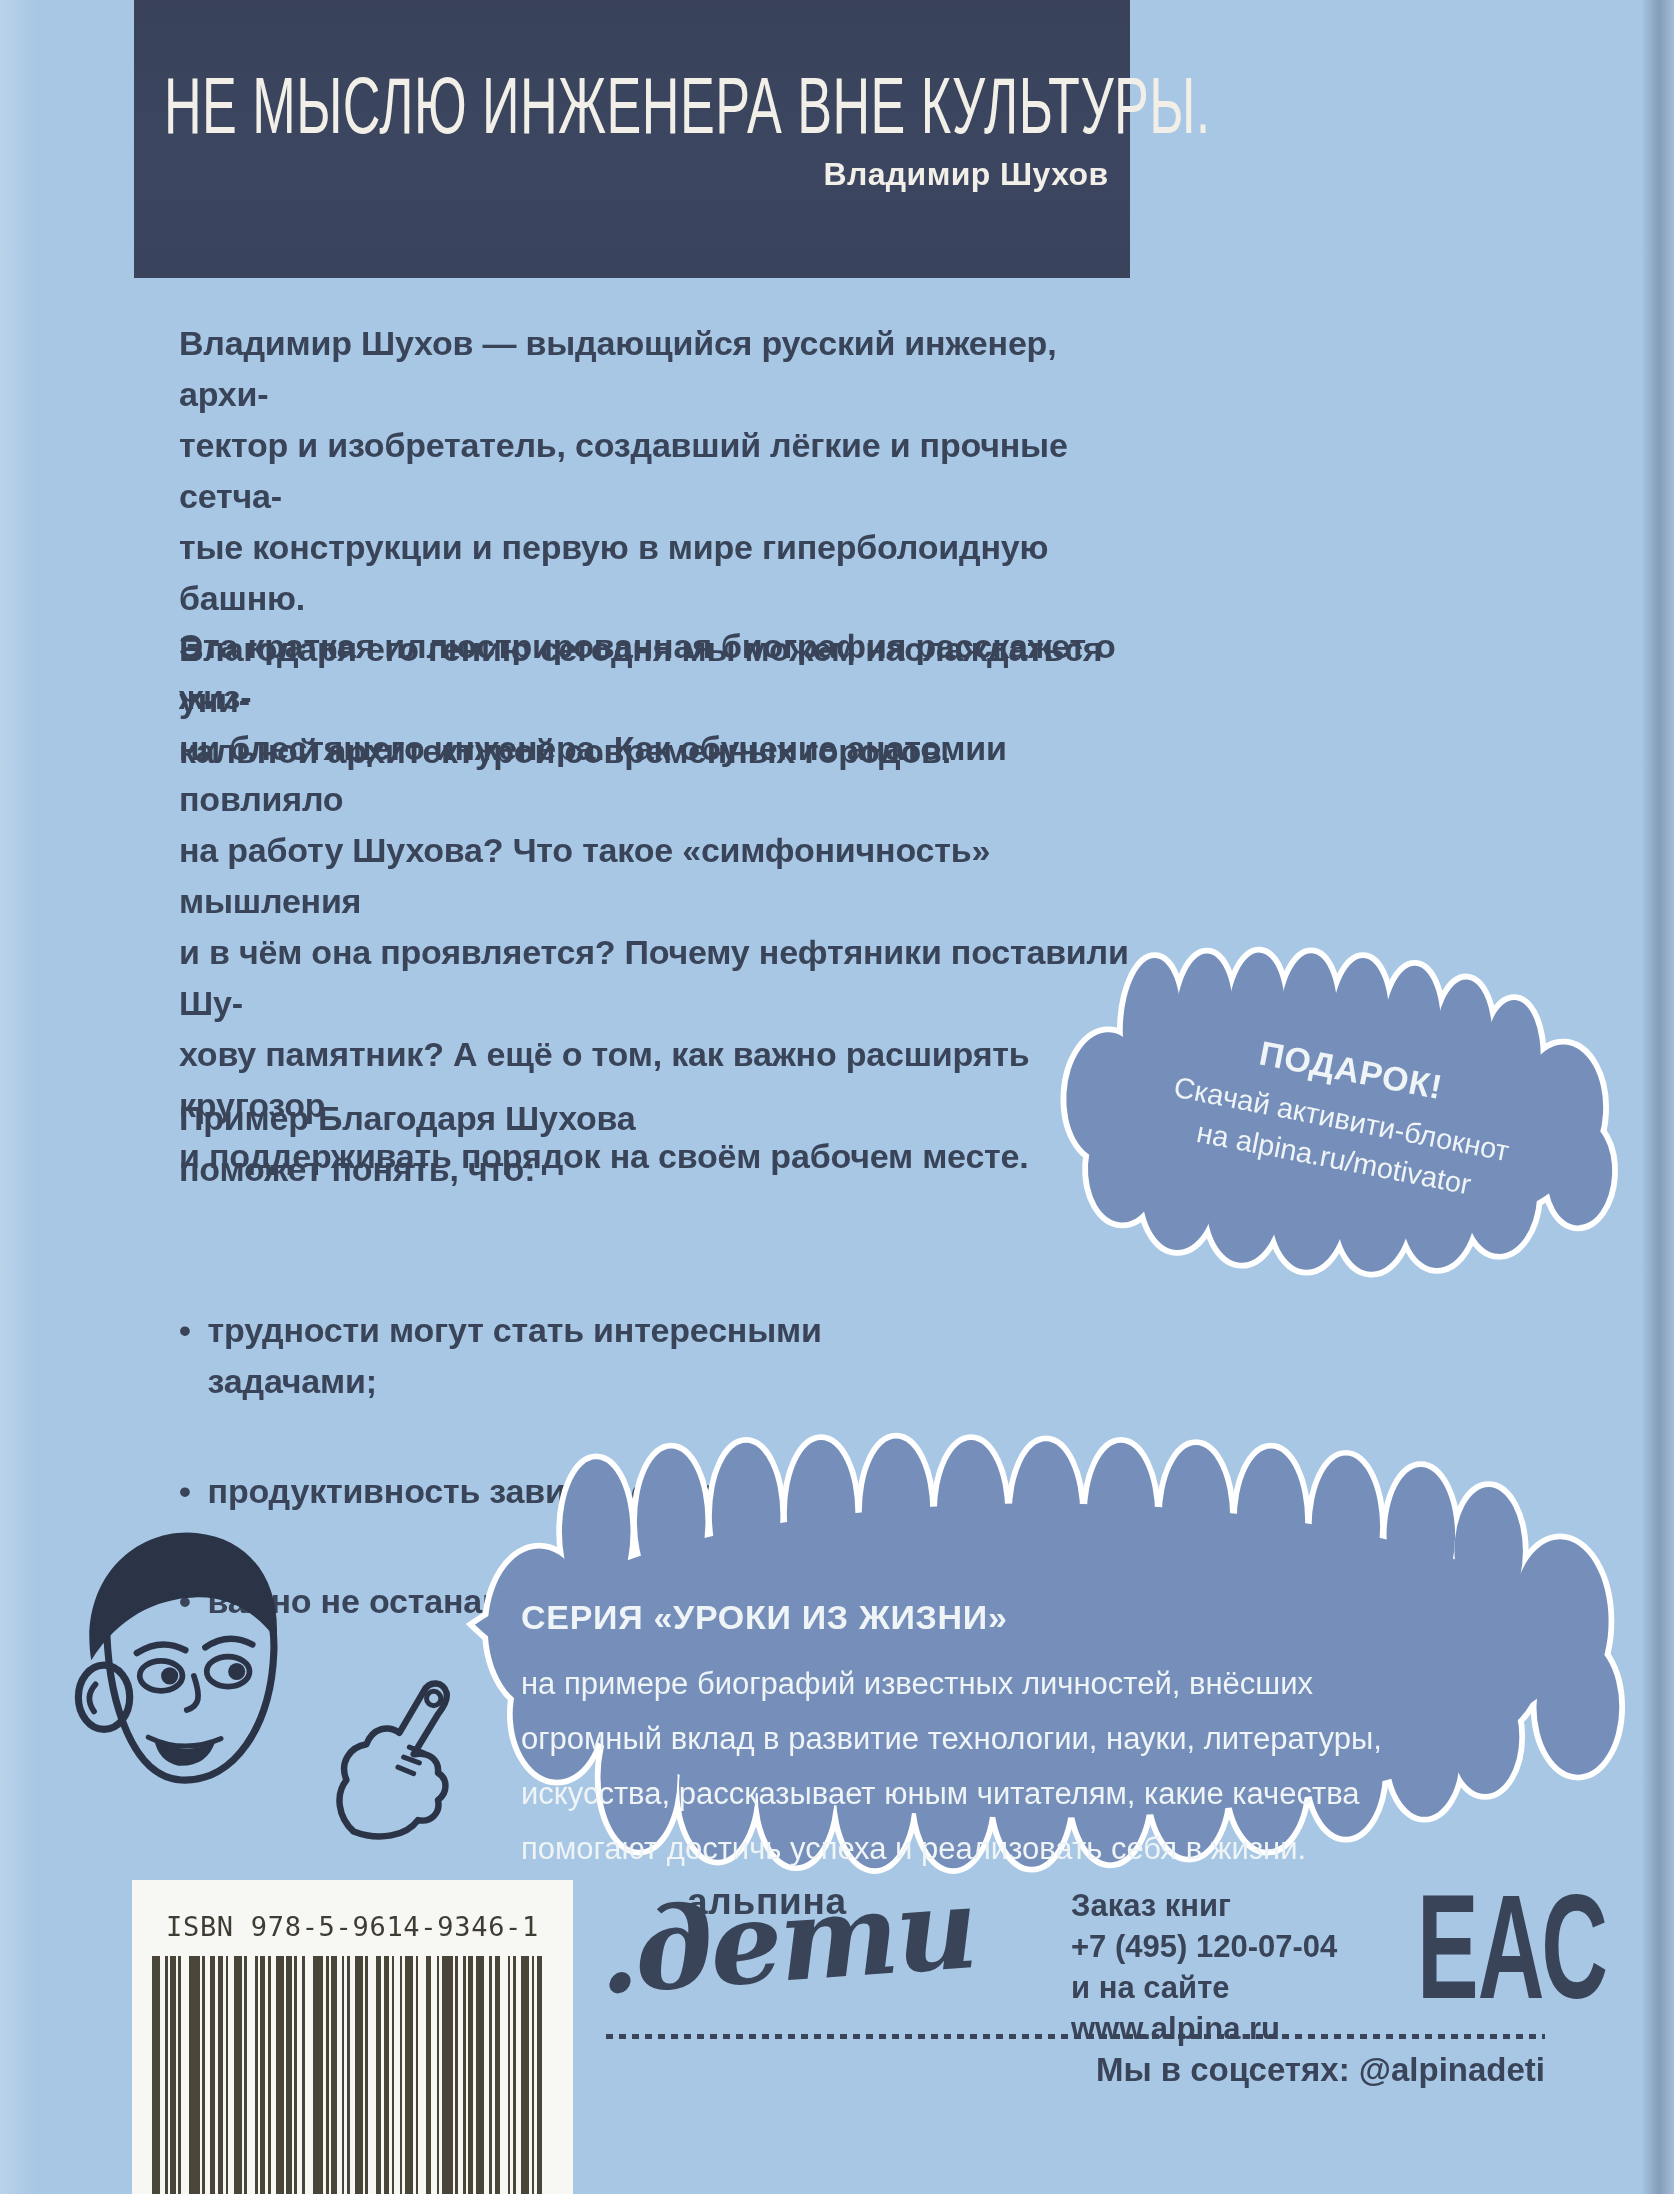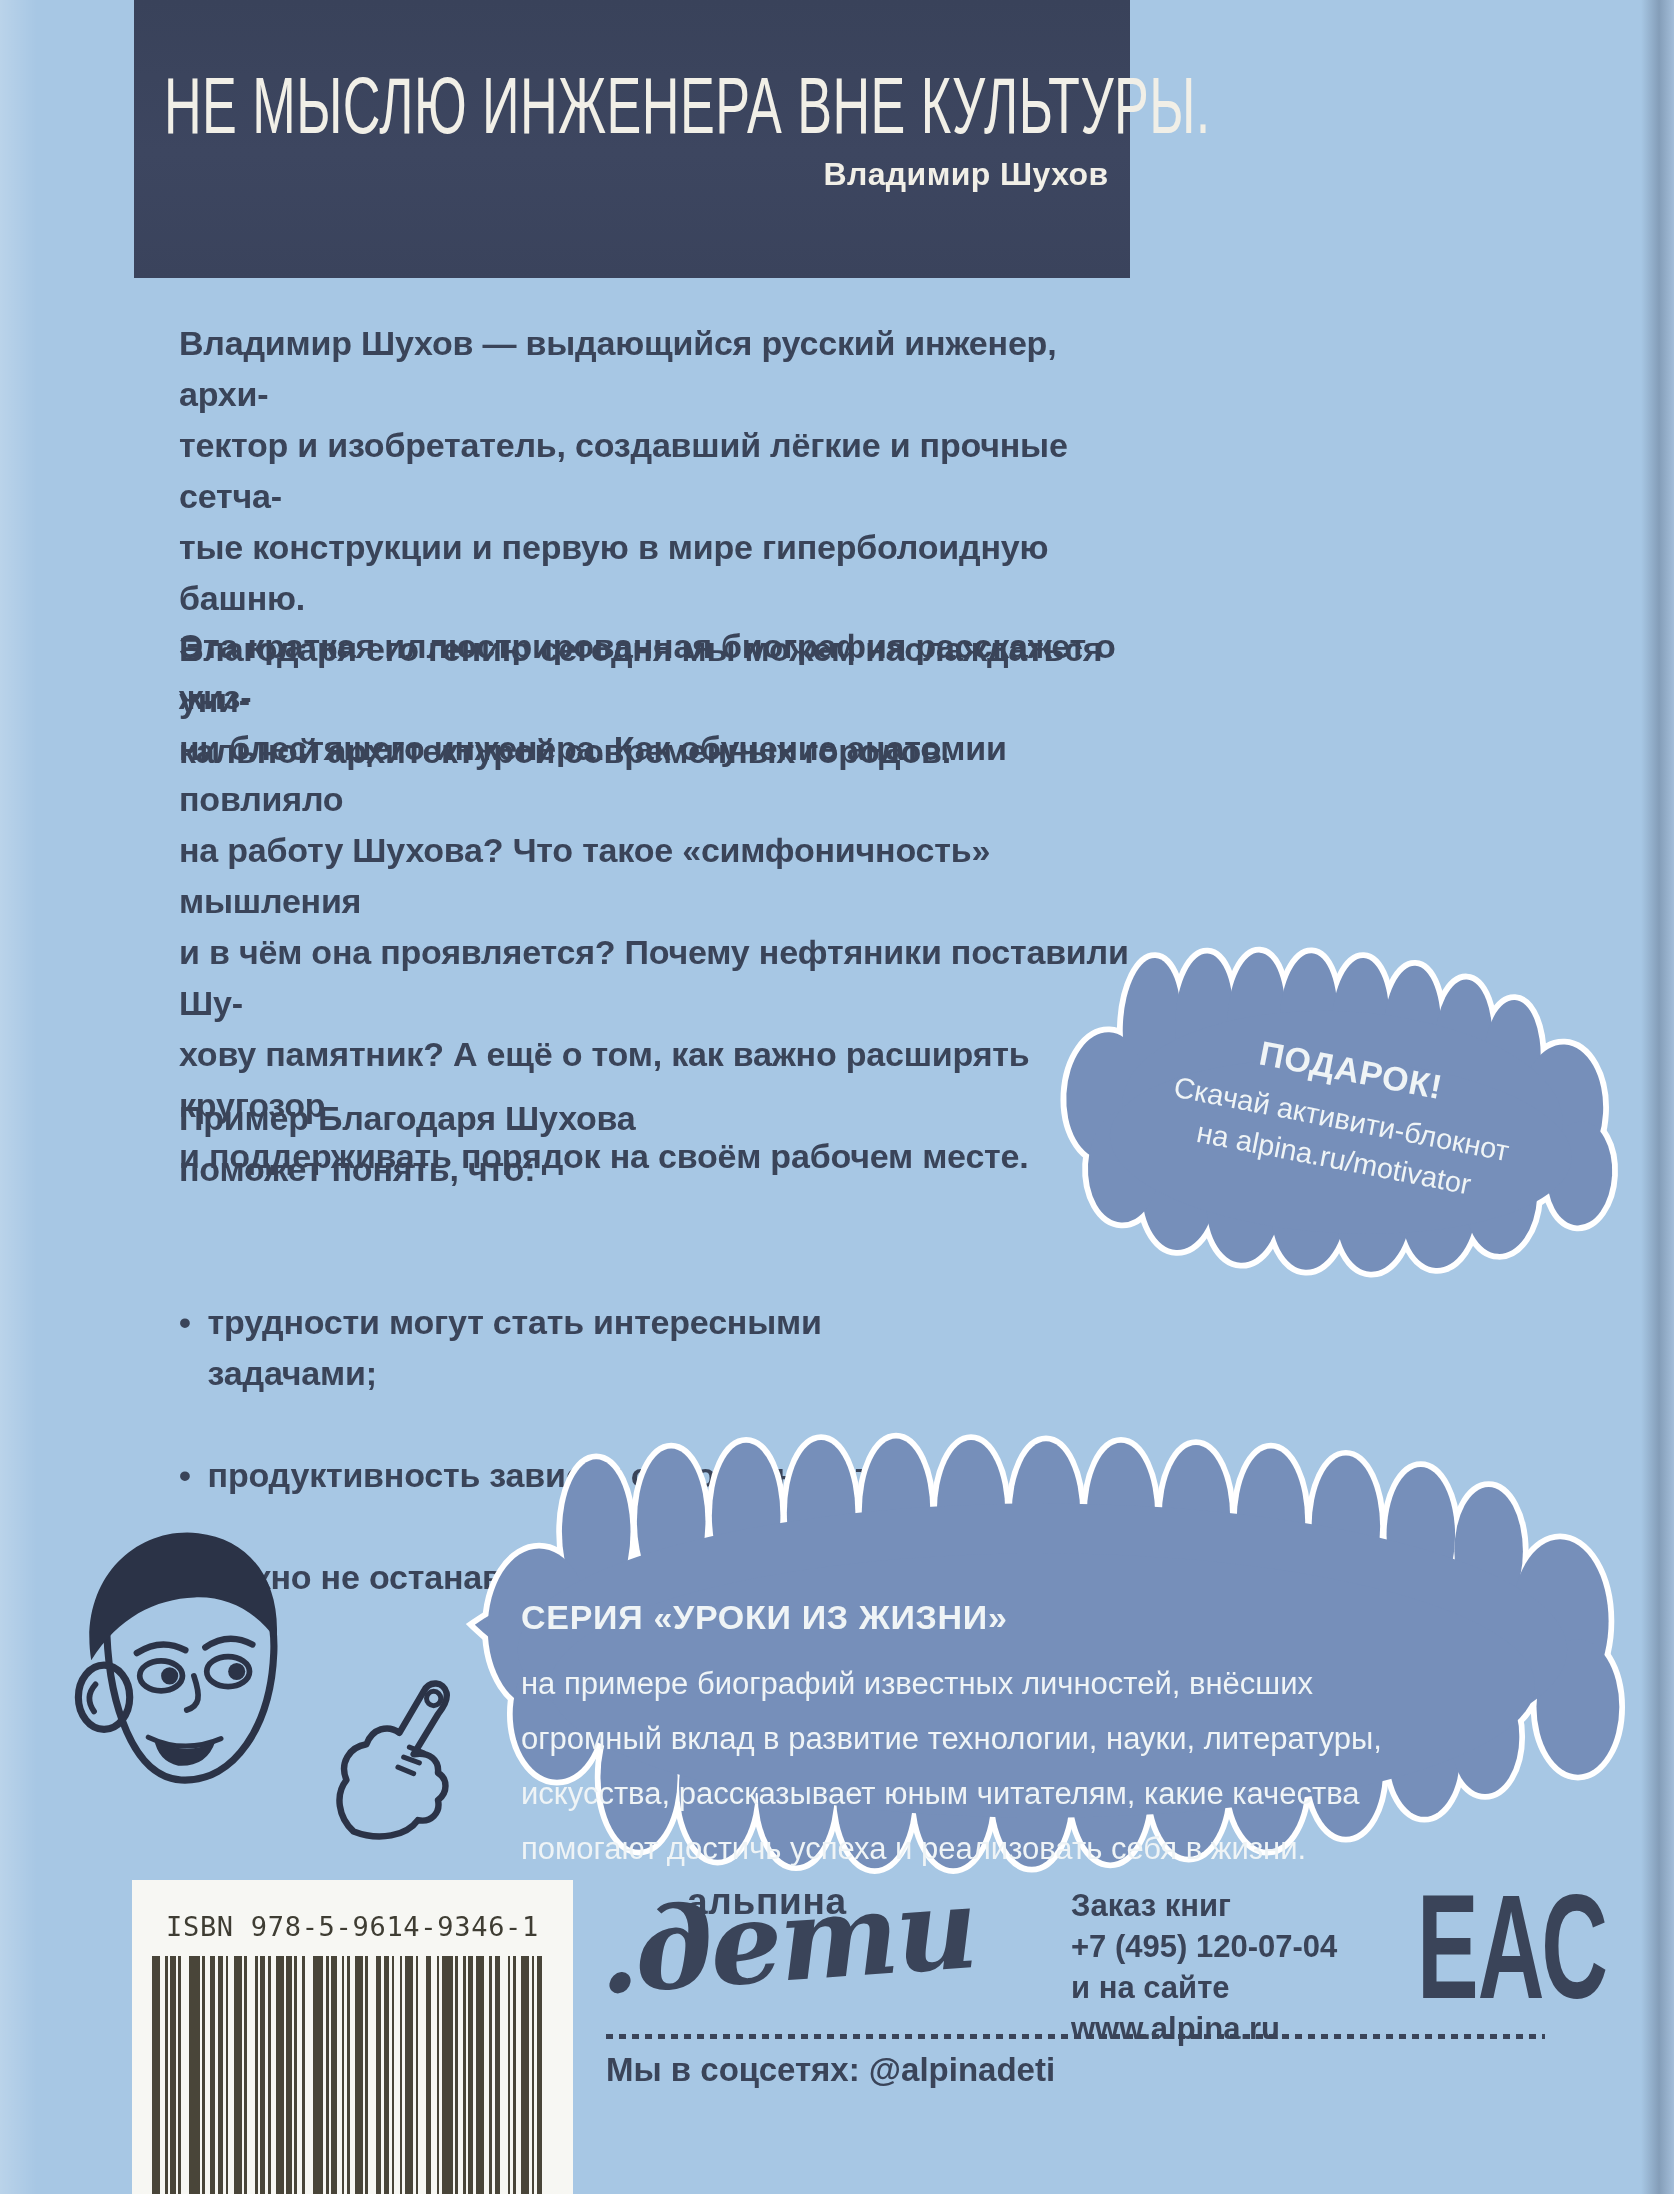--- a/index.html
+++ b/index.html
@@ -16,21 +16,21 @@
               font-size:79px;font-weight:400;color:var(--offwhite);
               transform:scaleX(.66);transform-origin:left top;letter-spacing:0.7px;}
   .quote-attr{position:absolute;right:21.4px;top:156px;font-size:32px;font-weight:700;
               color:var(--offwhite);letter-spacing:0.4px;text-align:center;}
   
   .copy{position:absolute;left:179px;width:950px;font-size:34px;font-weight:700;
         line-height:51px;white-space:pre-line;letter-spacing:-0.2px;}
   .p1{top:318px;} .p2{top:621px;} 
   .example{top:1042px;width:971px;}
   .bullets{list-style:none;margin:0;padding:0;}
-  .bullets li{position:relative;padding-left:28.6px;white-space:pre-line;}
+  .bullets li{position:relative;padding-left:28.6px;white-space:pre-line;margin-top:8px;}
   .bullets li::before{content:"•";position:absolute;left:0;top:0;}
   
   .cloud{position:absolute;}
   .cloud svg{position:absolute;left:0;top:0;width:100%;height:100%;overflow:visible;}
   use.cloud-outline{fill:#fff;stroke:#fff;stroke-width:16px;}
   use.cloud-fill{fill:var(--cloud);}
   .gift-cloud{left:1039px;top:925px;width:607px;height:378px;transform:rotate(3deg);}
   .gift-text{position:absolute;inset:0;display:flex;flex-direction:column;align-items:center;
              justify-content:center;transform:rotate(8deg);color:var(--cloudtext);text-align:center;}
   .gift-title{font-size:34px;font-weight:700;letter-spacing:0.7px;margin-bottom:10px;}
@@ -54,21 +54,21 @@
                font-style:italic;font-weight:700;font-size:113px;transform:rotate(-4deg);
                transform-origin:left bottom;letter-spacing:-2.9px;}
   .order{position:absolute;left:1071px;top:1885px;font-size:31px;font-weight:700;
          line-height:41px;white-space:pre-line;}
   .eac{position:absolute;left:1417px;top:1875px;width:214px;height:129px;display:flex;
        align-items:flex-end;justify-content:flex-start;}
   .eac span{display:inline-block;font-size:149px;font-weight:700;line-height:114px;
             transform:scaleX(.62);transform-origin:left top;letter-spacing:-1.4px;}
   .dotted{position:absolute;left:606px;top:2034px;width:939px;height:5px;
           background:repeating-linear-gradient(90deg,var(--ink) 0 7.1px,transparent 7.1px 13px);}
-  .social{position:absolute;left:606px;top:2051px;width:939px;text-align:left;
+  .social{position:absolute;left:606px;top:2051px;width:939px;text-align:right;
           font-size:33px;font-weight:700;}
   
   .edge-left{position:absolute;left:0;top:0;width:37px;height:100%;
              background:linear-gradient(90deg,rgba(255,255,255,.22),rgba(255,255,255,0));}
   .edge-right{position:absolute;right:0;top:0;width:33px;height:100%;
               background:linear-gradient(90deg,rgba(0,0,0,0),rgba(52,62,84,.30) 55%,rgba(160,180,205,.45));}
   .ink-line{stroke:#2b3347;fill:none;stroke-linecap:round;stroke-linejoin:round;}
 </style>
 </head>
 <body>

